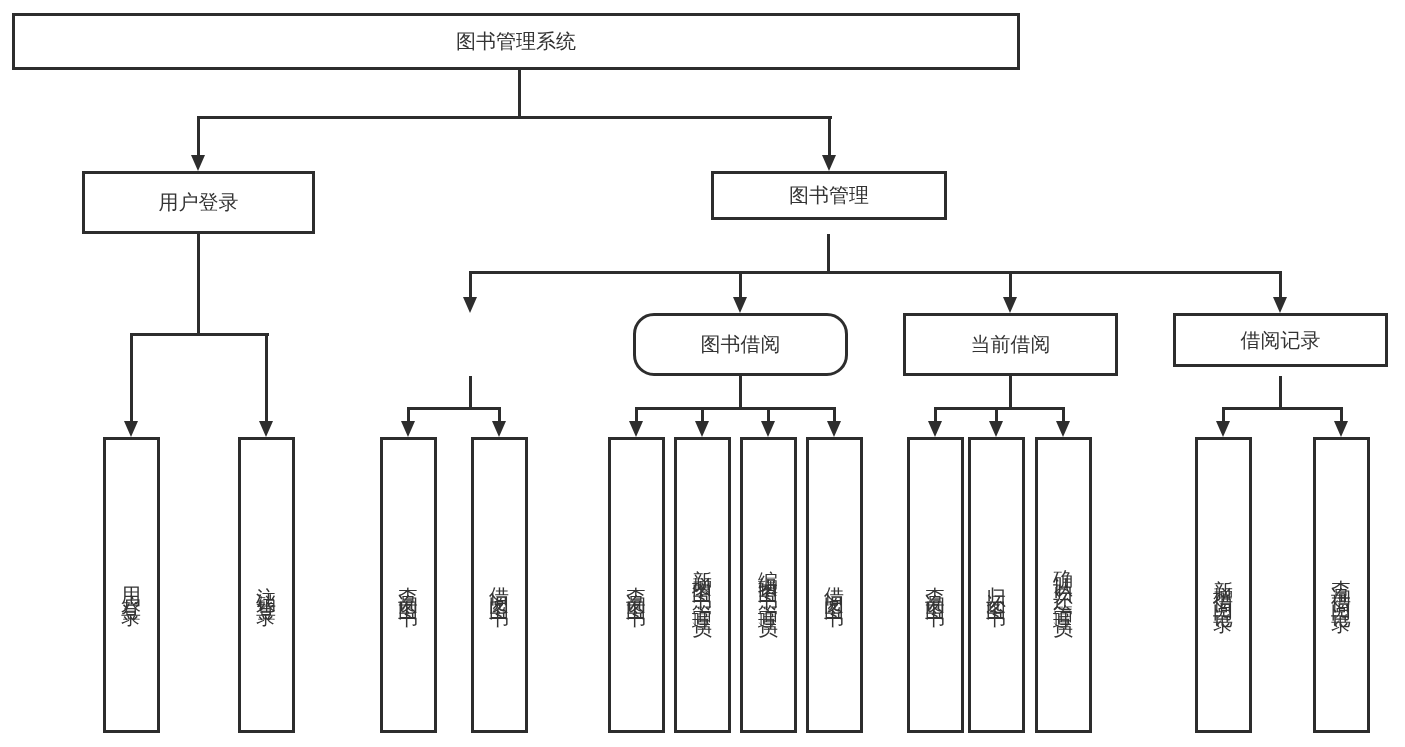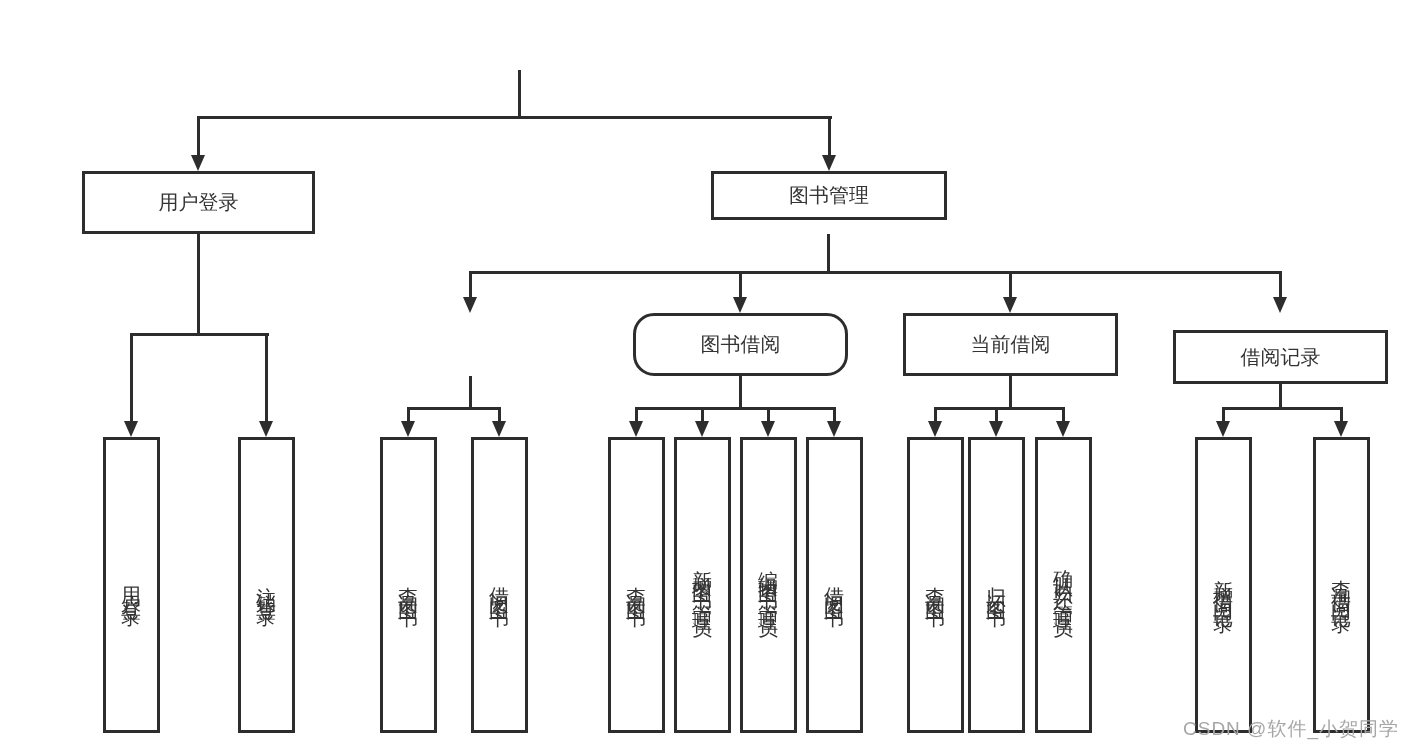--- a/index.html
+++ b/index.html
@@ -37,37 +37,38 @@
     border-right:7px solid transparent;
     border-top:16px solid #2d2d2d;
   }
   
   #n-root   {left:12px;  top:13px;  width:1008px;height:57px;}
   #n-login  {left:82px;  top:171px; width:233px; height:63px;}
   #n-mgmt   {left:711px; top:171px; width:236px; height:49px;}
   #n-new    {left:363px; top:313px; width:215px; height:63px;}
   #n-borrow {left:633px; top:313px; width:215px; height:63px;border-radius:21px;}
   #n-current{left:903px; top:313px; width:215px; height:63px;}
-  #n-records{left:1173px;top:313px; width:215px; height:54px;margin-top:17px;}
+  #n-records{left:1173px;top:313px; width:215px; height:54px;}
   .leaf{top:437px;height:296px;width:57px;}
   #f1 {left:103px;}  #f2 {left:238px;}
   #f3 {left:380px;}  #f4 {left:471px;}
   #f5 {left:608px;}  #f6 {left:674px;}  #f7 {left:740px;}  #f8 {left:806px;}
   #f9 {left:907px;}  #f10{left:968px;}  #f11{left:1035px;}
   #f12{left:1195px;} #f13{left:1313px;}
   #watermark{
     position:absolute;left:1183px;top:716px;z-index:3;
     color:#a6a6a6;font-size:19px;letter-spacing:1px;white-space:nowrap;
   }
 </style>
 </head>
 <body>
 
 <div id="canvas">
 
+  <div class="box" id="n-root">图书管理系统</div>
 
   <div class="box" id="n-login">用户登录</div>
   <div class="box" id="n-mgmt">图书管理</div>
 
   <div class="box" id="n-borrow">图书借阅</div>
   <div class="box" id="n-current">当前借阅</div>
   <div class="box" id="n-records">借阅记录</div>
 
   <div class="box vbox leaf" id="f1">用户登录</div>
   <div class="box vbox leaf" id="f2">注销登录</div>
@@ -139,14 +140,13 @@
   <div class="arrow" style="left:989px;top:421px;"></div>
   <div class="arrow" style="left:1056px;top:421px;"></div>
 
   <div class="vline" style="left:1279px;top:376px;height:34px;"></div>
   <div class="hline" style="left:1222px;top:407px;width:121px;"></div>
   <div class="vline" style="left:1222px;top:407px;height:16px;"></div>
   <div class="vline" style="left:1340px;top:407px;height:16px;"></div>
   <div class="arrow" style="left:1216px;top:421px;"></div>
   <div class="arrow" style="left:1334px;top:421px;"></div>
 
-  <div id="watermark">CSDN @软件_小贺同学</div>
 </div>
 
 </body></html>

